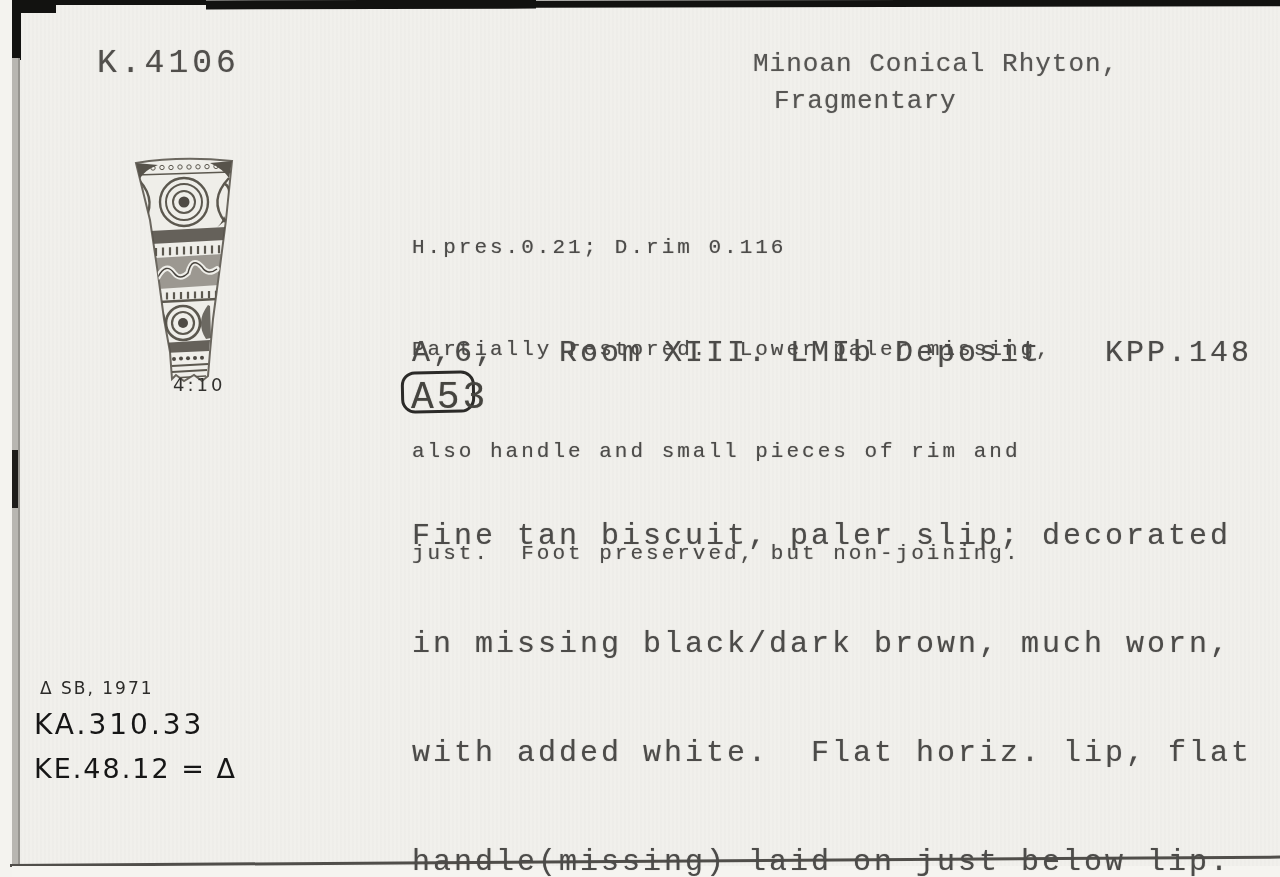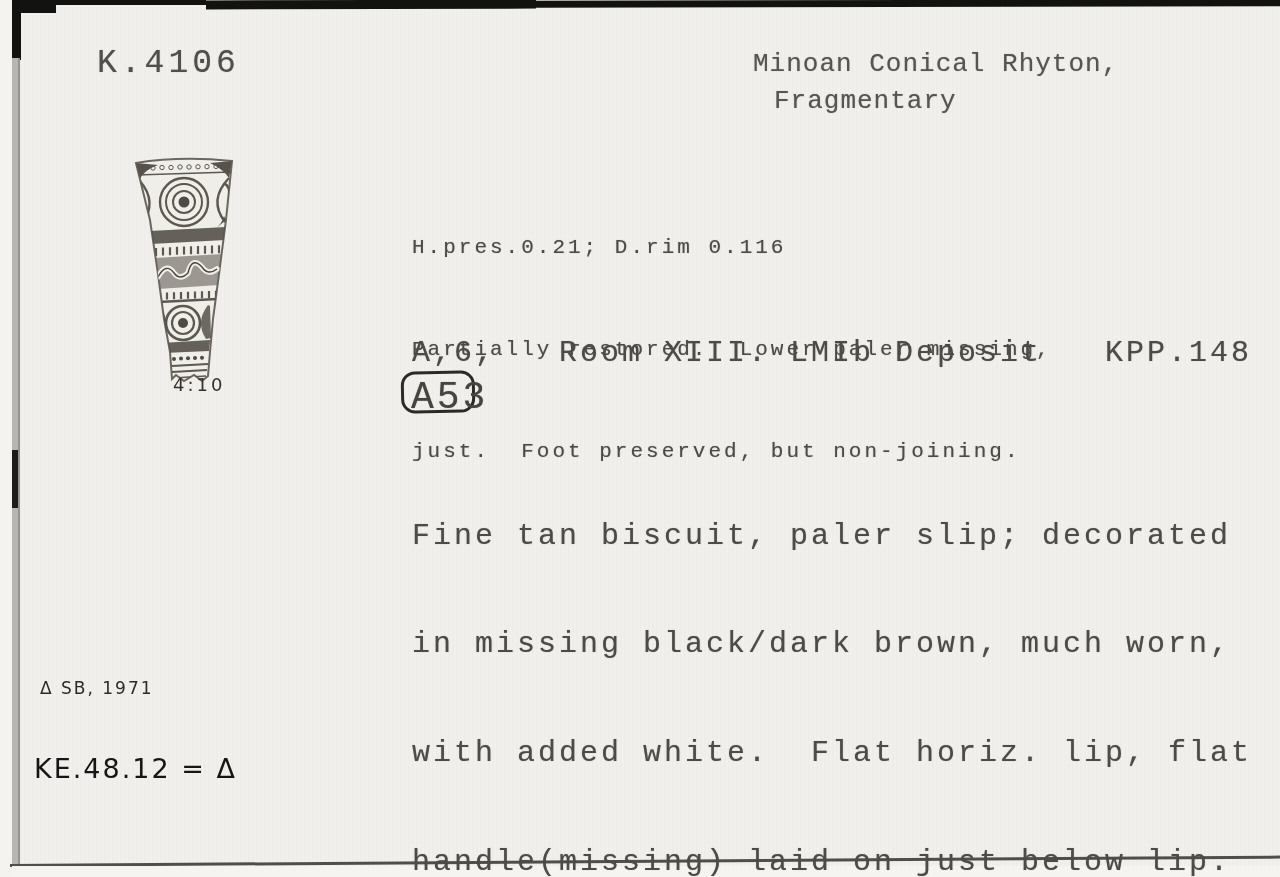--- a/index.html
+++ b/index.html
@@ -138,20 +138,21 @@
       <path d="M50,212 L86,210" stroke-width="2"></path>
       <path d="M50,218 L85,216" stroke-width="2"></path>
       <path d="M51,224 L84,222" stroke-width="1.6"></path>
     </g>
   </svg>
   <div class="hand" id="scale-label">4:10</div>
 
   <div class="tw" id="measurements">
     <div>H.pres.0.21; D.rim 0.116</div>
     <div>Partially restored.  Lower paler missing,</div>
+    <div>also handle and small pieces of rim and</div>
     <div>just.  Foot preserved, but non-joining.</div>
   </div>
 
   <div class="tw" id="findspot">A,6,   Room XIII. LMIb Deposit   KPP.148</div>
   <div id="a53-box"></div>
   <div class="tw" id="a53-label">A53</div>
 
   <div class="tw" id="description">
     <div>Fine tan biscuit, paler slip; decorated</div>
     <div>in missing black/dark brown, much worn,</div>
@@ -160,15 +161,16 @@
     
     
     
     
     
     
     
   </div>
 
   <div class="hand" id="hand-note">Δ SB, 1971</div>
+  <div class="hand" id="hand-ka">KA.310.33</div>
   <div class="hand" id="hand-ke">KE.48.12 = Δ</div>
 
 </div>
 
 </body></html>

